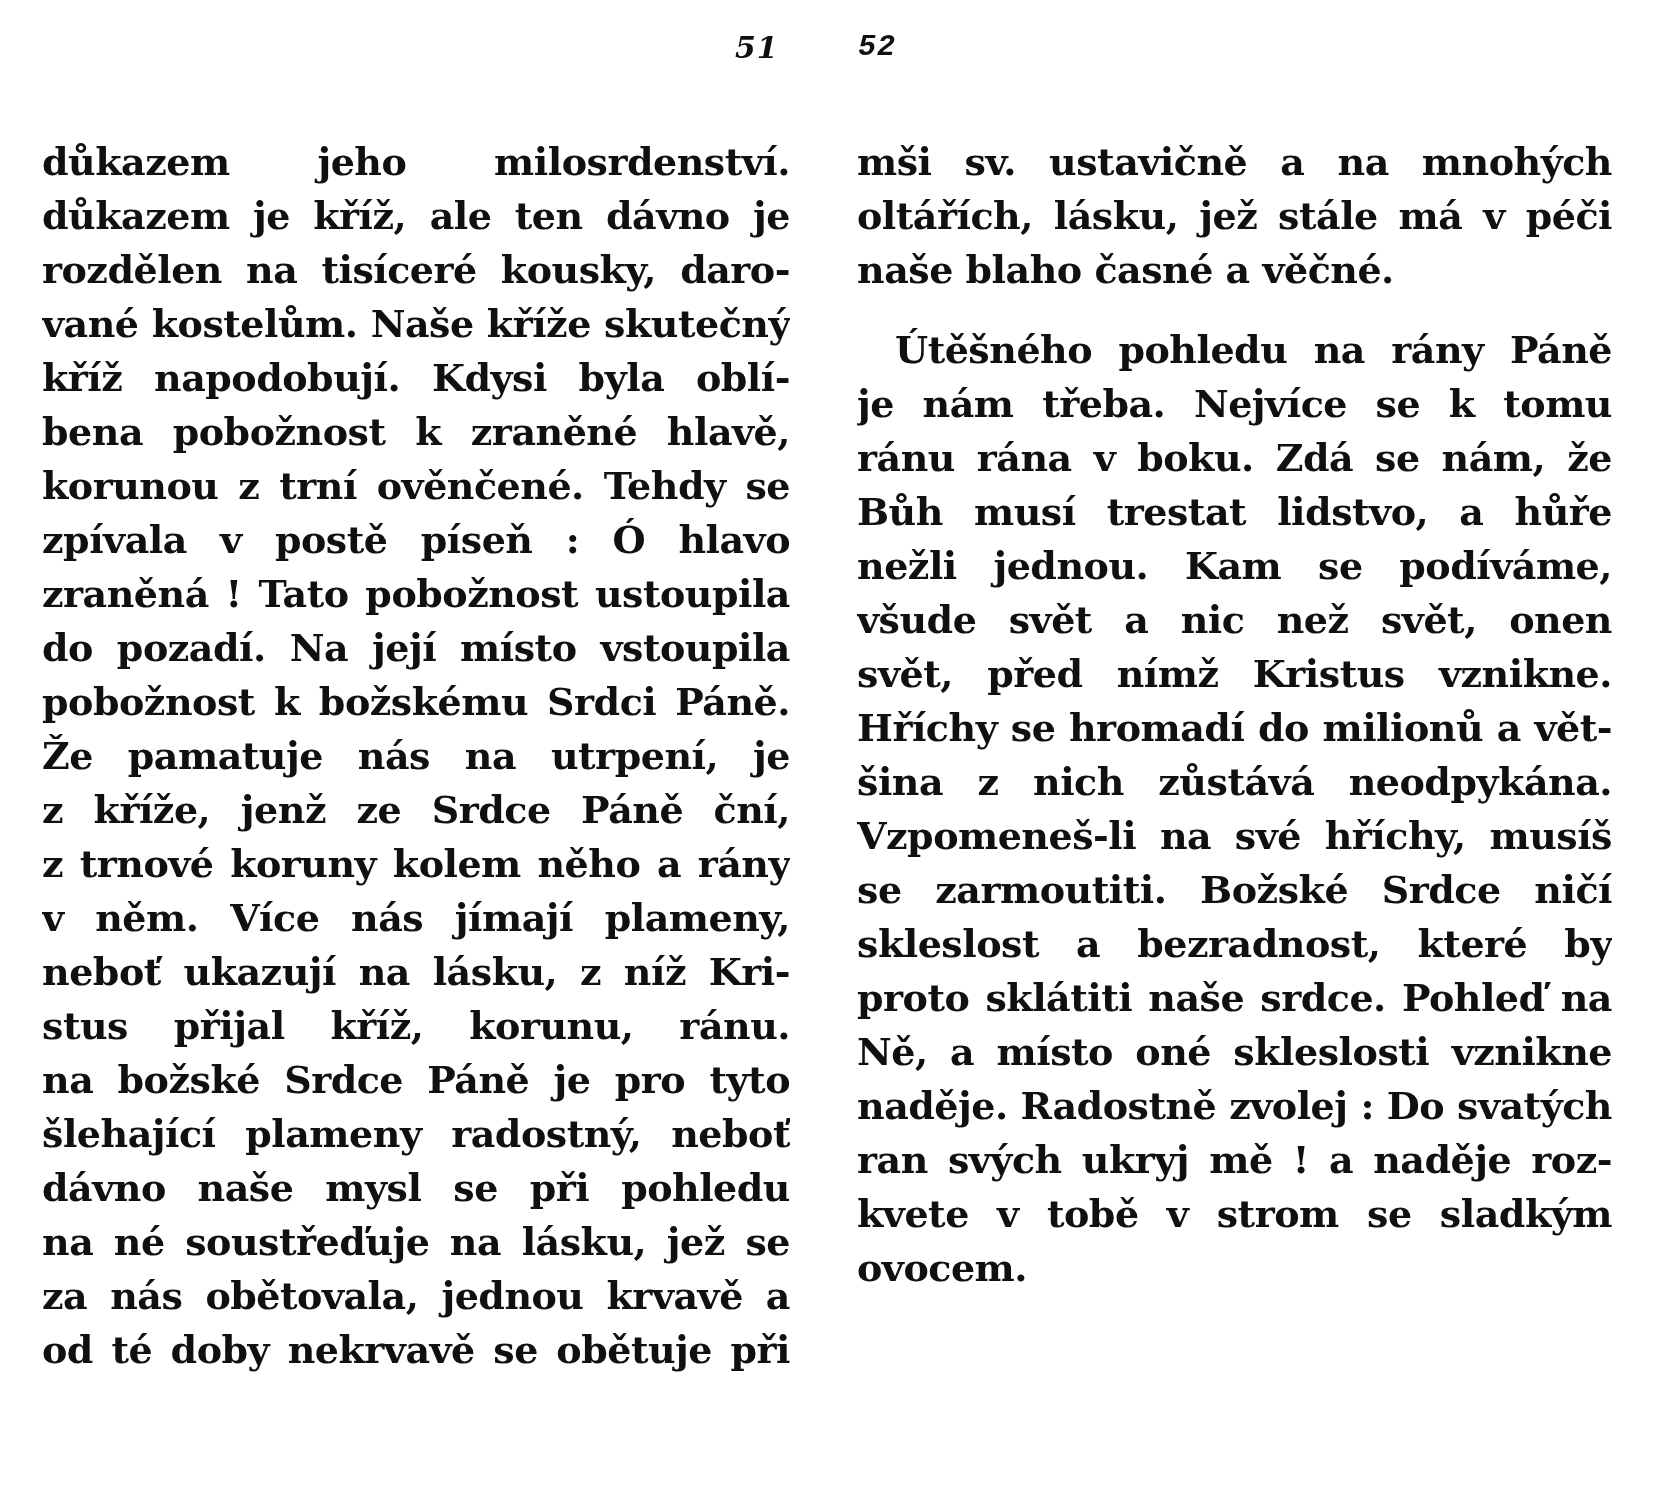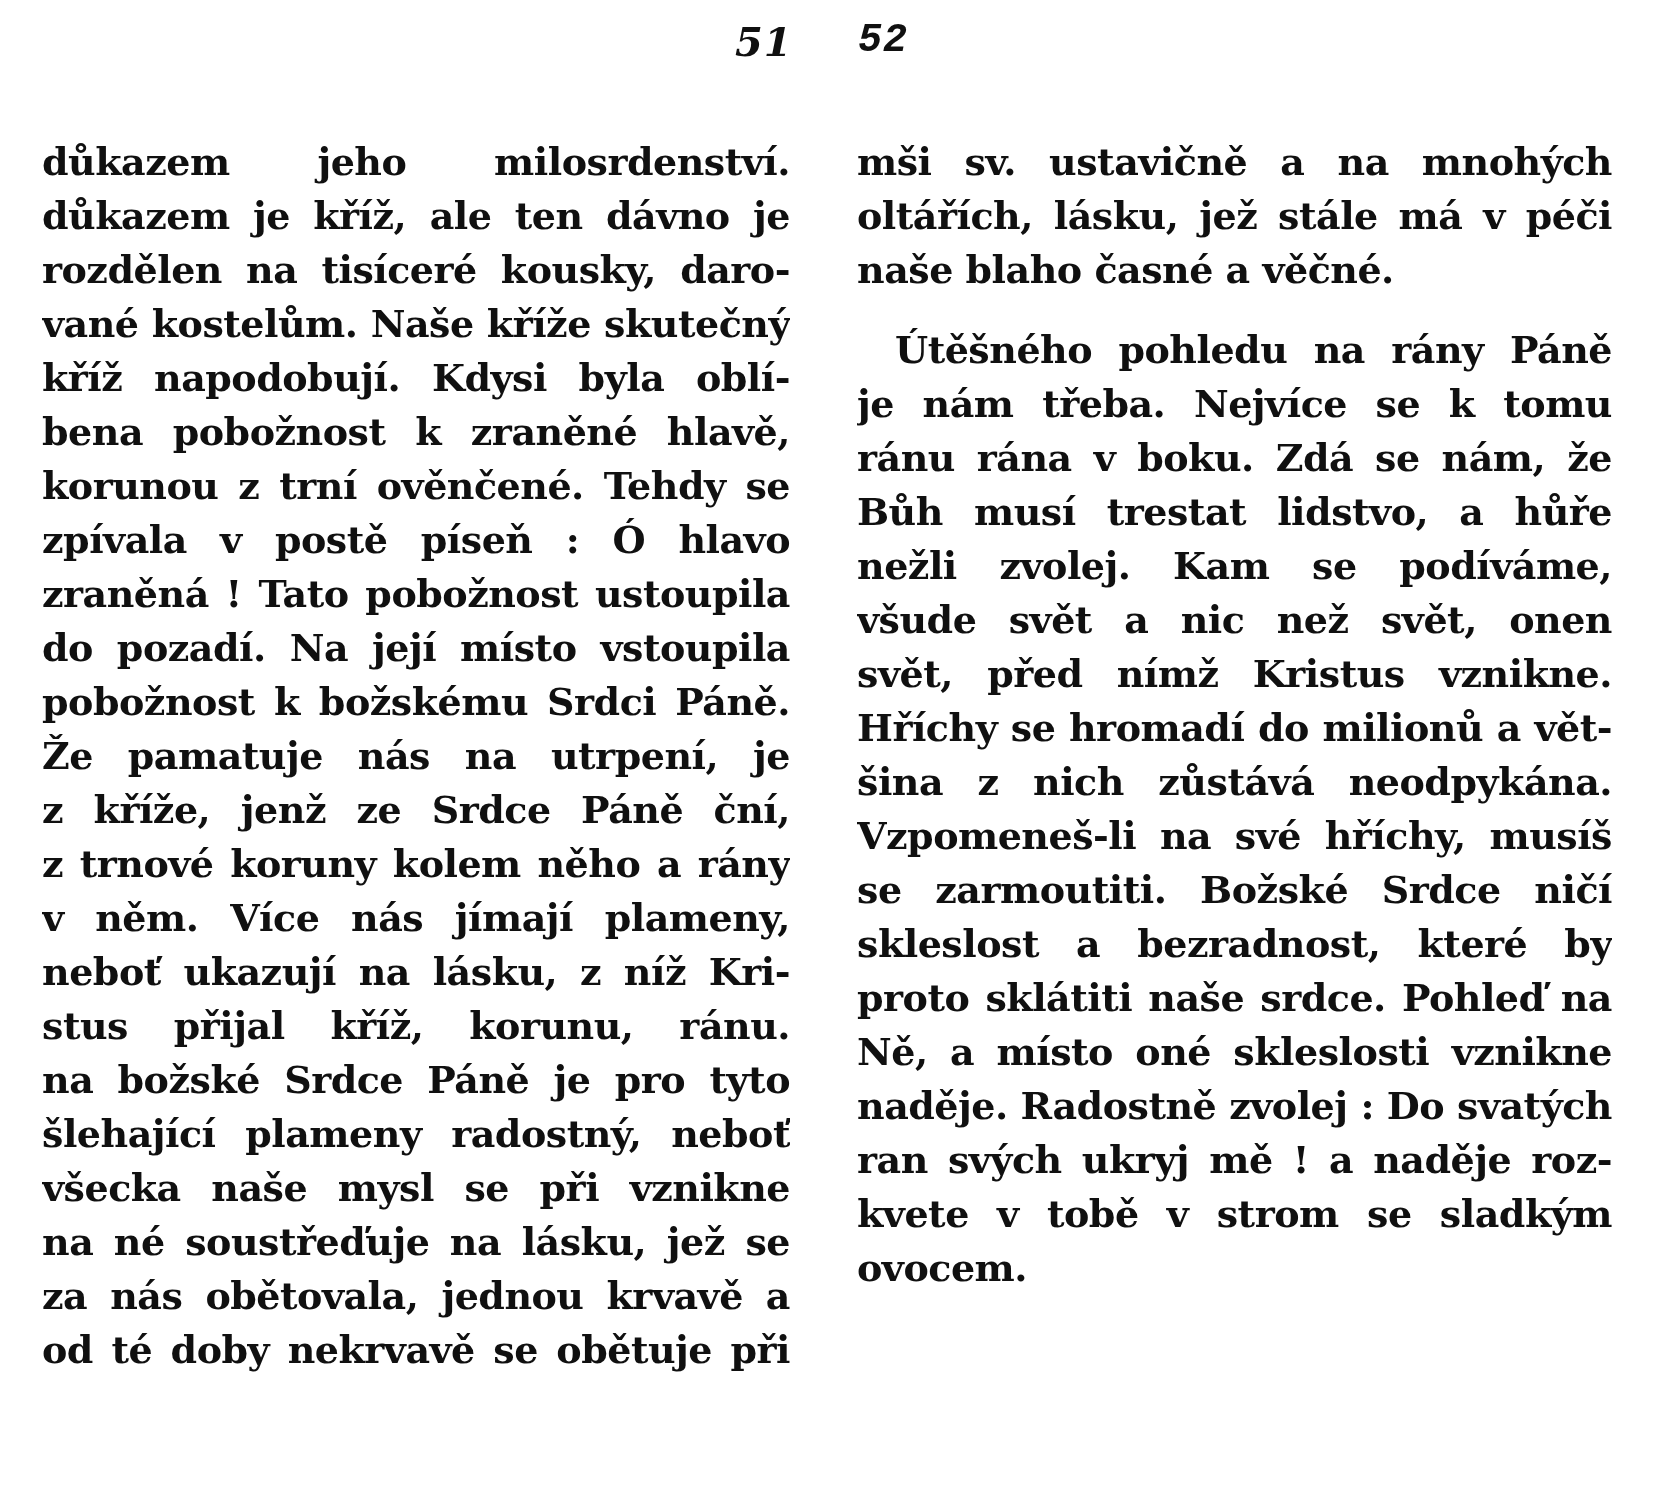--- a/index.html
+++ b/index.html
@@ -11,22 +11,22 @@
     position: relative;
     width: 1654px;
     height: 1500px;
     background: #ffffff;
     color: #101010;
     font-family: "DejaVu Serif", "Liberation Serif", serif;
     overflow: hidden;
   }
   .pagenum {
     position: absolute;
-    top: 18px;
-    font-size: 40px;
+    top: 30px;
+    font-size: 30px;
     font-weight: bold;
     font-style: italic;
     letter-spacing: 1px;
   }
   .pagenum-left  { left: 735px; }
   .pagenum-right { left: 858px; font-family: Liberation Mono, monospace; }
   .col {
     position: absolute;
     top: 135px;
     font-size: 38px;
@@ -70,39 +70,39 @@
         <div class="line">do pozadí. Na její místo vstoupila</div>
         <div class="line">pobožnost k božskému Srdci Páně.</div>
         <div class="line">Že pamatuje nás na utrpení, je patrno</div>
         <div class="line">z kříže, jenž ze Srdce Páně ční,</div>
         <div class="line">z trnové koruny kolem něho a rány</div>
         <div class="line">v něm. Více nás jímají plameny,</div>
         <div class="line">neboť ukazují na lásku, z níž Kri-</div>
         <div class="line">stus přijal kříž, korunu, ránu. Pohled</div>
         <div class="line">na božské Srdce Páně je pro tyto</div>
         <div class="line">šlehající plameny radostný, neboť</div>
-        <div class="line">všecka naše mysl se při vznikne</div>
+        <div class="line">dávno naše mysl se při pohledu</div>
         <div class="line">na né soustřeďuje na lásku, jež se</div>
         <div class="line">za nás obětovala, jednou krvavě a</div>
         <div class="line">od té doby nekrvavě se obětuje při</div>
       </div>
     </div>
 
   <div class="col col-right">
       <div class="para">
         <div class="line">mši sv. ustavičně a na mnohých</div>
         <div class="line">oltářích, lásku, jež stále má v péči</div>
         <div class="line line-last">naše blaho časné a věčné.</div>
       </div>
       <div class="para indent">
         <div class="line">Útěšného pohledu na rány Páně</div>
         <div class="line">je nám třeba. Nejvíce se k tomu</div>
         <div class="line">ránu rána v boku. Zdá se nám, že</div>
         <div class="line">Bůh musí trestat lidstvo, a hůře</div>
-        <div class="line">nežli zvolej. Kam se podíváme,</div>
+        <div class="line">nežli jednou. Kam se podíváme,</div>
         <div class="line">všude svět a nic než svět, onen</div>
         <div class="line">svět, před nímž Kristus vznikne.</div>
         <div class="line">Hříchy se hromadí do milionů a vět-</div>
         <div class="line">šina z nich zůstává neodpykána.</div>
         <div class="line">Vzpomeneš-li na své hříchy, musíš</div>
         <div class="line">se zarmoutiti. Božské Srdce ničí</div>
         <div class="line">skleslost a bezradnost, které by mohly</div>
         <div class="line">proto sklátiti naše srdce. Pohleď na</div>
         <div class="line">Ně, a místo oné skleslosti vznikne</div>
         <div class="line">naděje. Radostně zvolej : Do svatých</div>

